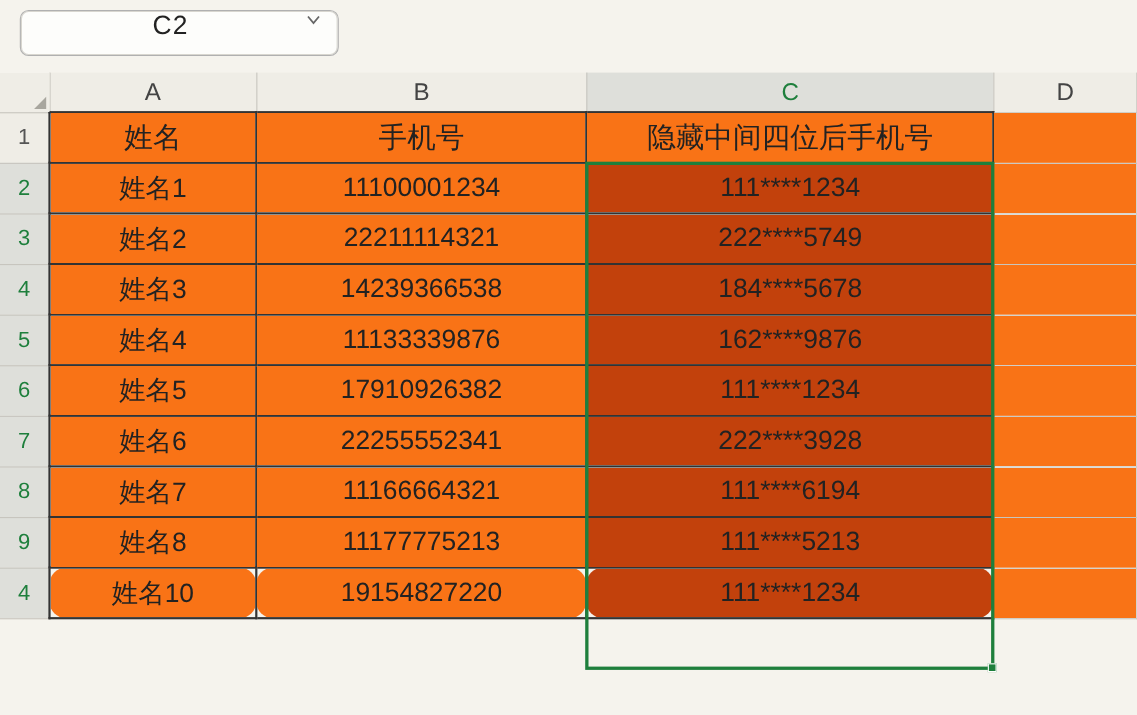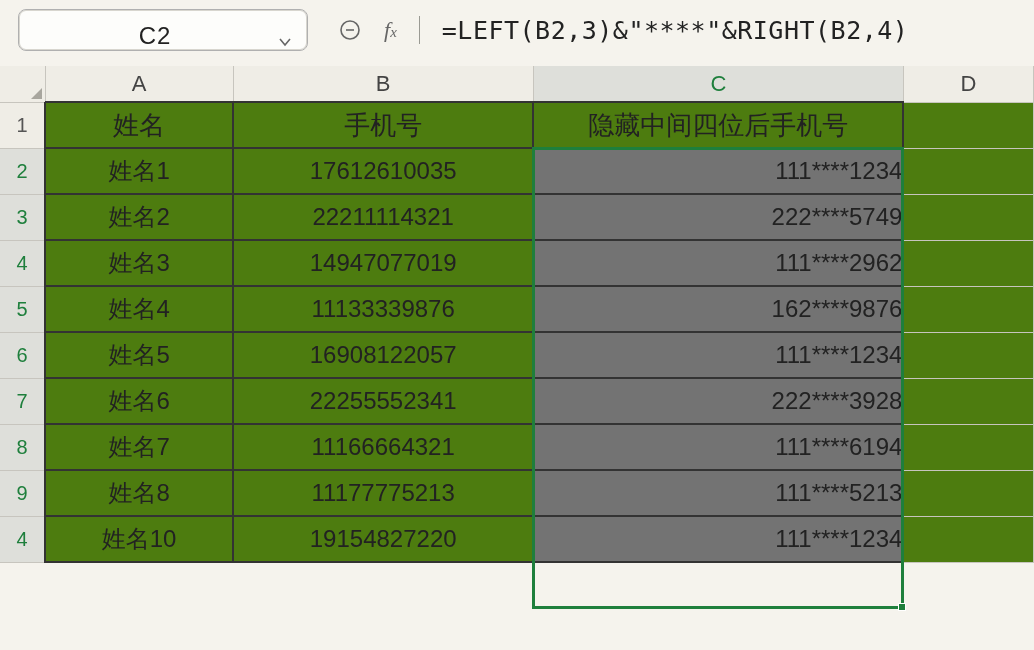--- a/index.html
+++ b/index.html
@@ -14,21 +14,21 @@
   }
   .top-bar {
     display: flex;
     align-items: center;
     height: 60px;
     padding: 0 18px;
     gap: 30px;
   }
   .name-box-wrap {
     display: flex;
-    align-items: flex-end;
+    align-items: flex-start;
     border: 1px solid #b0b0b0;
     border-radius: 8px;
     background: #fdfdfb;
     height: 42px;
     width: 290px;
     padding: 0 14px;
     box-shadow: 0 0 0 1px #d8d6cf inset;
   }
   .name-box-label {
     flex: 1;
@@ -126,35 +126,35 @@
     width: 0; height: 0;
     border-left: 11px solid transparent;
     border-bottom: 11px solid #a8a69e;
   }
   
   .cell {
     height: 46px;
     text-align: center;
     font-size: 24px;
     color: #222;
-    background: #4d7c0f;
+    background: #f97316;
     border-right: 1px solid #c7c5be;
     border-bottom: 1px solid #c7c5be;
     position: relative;
   }
   
   .thick-t { border-top: 2px solid #333 !important; }
-  .thick-b { border-bottom: 2px solid #333 !important; }
+  .thick-b { border-bottom: 2px solid #333 !important; border-radius: 15px; }
   .thick-l { border-left: 2px solid #333 !important; }
   .thick-r { border-right: 2px solid #333 !important; }
   .inner-h { border-bottom: 2px solid #333 !important; }
   .inner-v { border-right: 2px solid #333 !important; }
 
   
-  .sel-bg { background: #737373; text-align: right; }
+  .sel-bg { background: #c2410c; }
   
   .colA { width: 188px; }
   .colB { width: 300px; }
   .colC { width: 370px; }
   .colD { width: 130px; }
 
   .hdr-text { font-size: 26px; }
   .masked { font-family: Arial, sans-serif; font-size: 24px; }
 
   
@@ -181,31 +181,20 @@
 
 <div class="top-bar">
   <div class="name-box-wrap">
     <span class="name-box-label">C2</span>
     <span class="chevron">
       <svg width="14" height="14" viewBox="0 0 14 14">
           <path d="M2 4 L7 10 L12 4" fill="none" stroke="#666" stroke-width="1.6"></path>
         </svg>
     </span>
   </div>
-  <div class="fx-group">
-    <span class="icon-btn">
-      <svg width="22" height="22" viewBox="0 0 22 22">
-          <circle cx="11" cy="11" r="9" fill="none" stroke="#666" stroke-width="1.6"></circle>
-          <line x1="7" y1="11" x2="15" y2="11" stroke="#666" stroke-width="1.6"></line>
-        </svg>
-    </span>
-    <span class="fx-label">f<span style="font-size:15px;">x</span></span>
-    <span class="fx-sep"></span>
-    <span class="formula-text">=LEFT(B2,3)&amp;"****"&amp;RIGHT(B2,4)</span>
-  </div>
 </div>
 
 <div class="grid-wrap">
 <table class="sheet">
 
   <tbody>
         <tr>
     <th class="corner"></th>
     <th class="colhdr colA first">A</th>
     <th class="colhdr colB">B</th>
@@ -217,49 +206,49 @@
     <td class="rownum">1</td>
     <td class="cell colA thick-t thick-l inner-v inner-h hdr-text">姓名</td>
     <td class="cell colB thick-t inner-v inner-h hdr-text">手机号</td>
     <td class="cell colC thick-t thick-r inner-h hdr-text">隐藏中间四位后手机号</td>
     <td class="cell colD" style="border-top:1px solid #c7c5be;"></td>
   </tr>
 
   <tr>
     <td class="rownum selrow">2</td>
     <td class="cell colA thick-l inner-v inner-h">姓名1</td>
-    <td class="cell colB inner-v inner-h">17612610035</td>
+    <td class="cell colB inner-v inner-h">11100001234</td>
     <td class="cell colC thick-r inner-h sel-bg masked">111****1234</td>
     <td class="cell colD"></td>
   </tr>
   <tr>
     <td class="rownum selrow">3</td>
     <td class="cell colA thick-l inner-v inner-h">姓名2</td>
     <td class="cell colB inner-v inner-h">22211114321</td>
     <td class="cell colC thick-r inner-h sel-bg masked">222****5749</td>
     <td class="cell colD"></td>
   </tr>
   <tr>
     <td class="rownum selrow">4</td>
     <td class="cell colA thick-l inner-v inner-h">姓名3</td>
-    <td class="cell colB inner-v inner-h">14947077019</td>
-    <td class="cell colC thick-r inner-h sel-bg masked">111****2962</td>
+    <td class="cell colB inner-v inner-h">14239366538</td>
+    <td class="cell colC thick-r inner-h sel-bg masked">184****5678</td>
     <td class="cell colD"></td>
   </tr>
   <tr>
     <td class="rownum selrow">5</td>
     <td class="cell colA thick-l inner-v inner-h">姓名4</td>
     <td class="cell colB inner-v inner-h">11133339876</td>
     <td class="cell colC thick-r inner-h sel-bg masked">162****9876</td>
     <td class="cell colD"></td>
   </tr>
   <tr>
     <td class="rownum selrow">6</td>
     <td class="cell colA thick-l inner-v inner-h">姓名5</td>
-    <td class="cell colB inner-v inner-h">16908122057</td>
+    <td class="cell colB inner-v inner-h">17910926382</td>
     <td class="cell colC thick-r inner-h sel-bg masked">111****1234</td>
     <td class="cell colD"></td>
   </tr>
   <tr>
     <td class="rownum selrow">7</td>
     <td class="cell colA thick-l inner-v inner-h">姓名6</td>
     <td class="cell colB inner-v inner-h">22255552341</td>
     <td class="cell colC thick-r inner-h sel-bg masked">222****3928</td>
     <td class="cell colD"></td>
   </tr>

